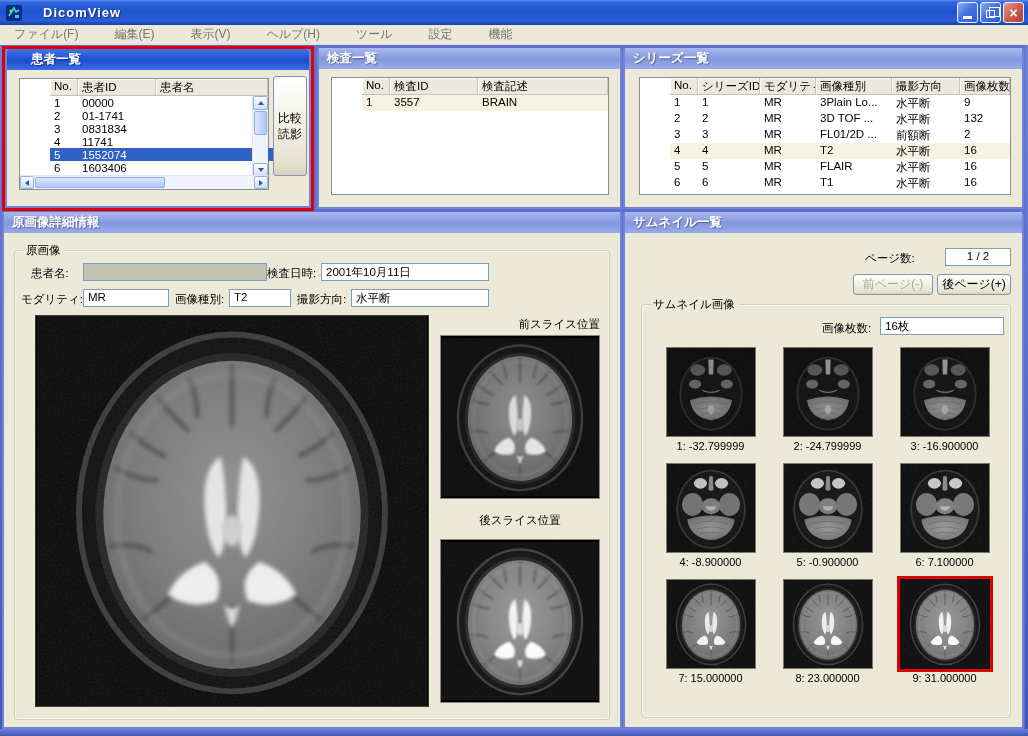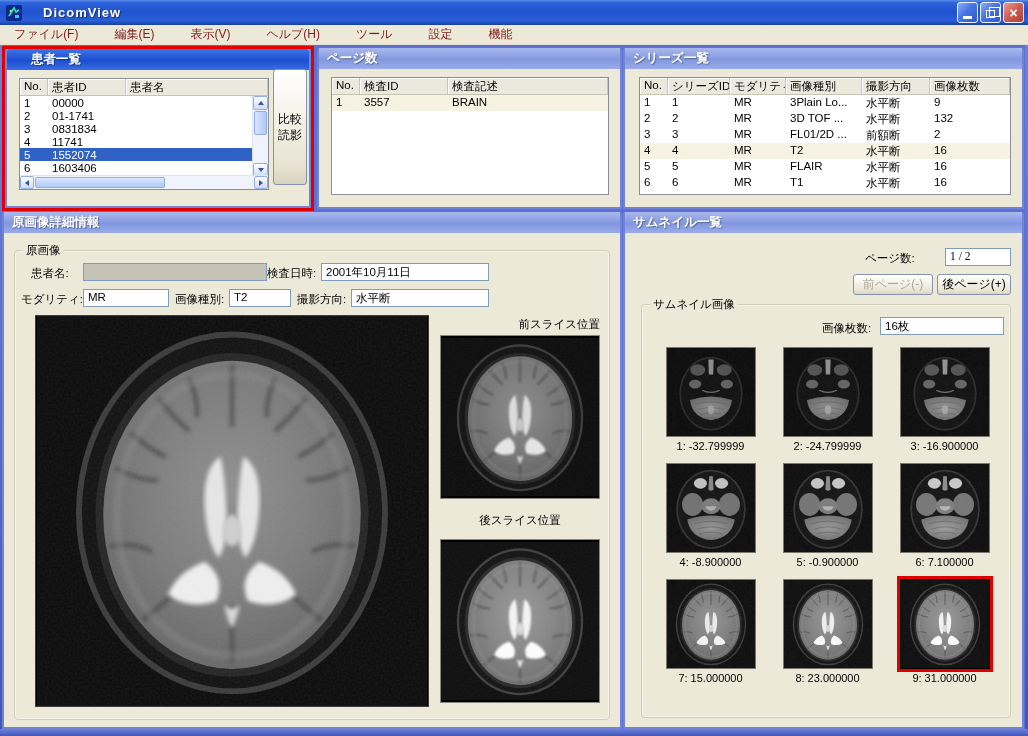--- a/index.html
+++ b/index.html
@@ -16,36 +16,36 @@
   .win-controls { display:flex; gap:2px; }
   .wbtn { width:21px; height:21px; border-radius:3px; border:1px solid #eef2ff; display:flex; align-items:center; justify-content:center; cursor:default; }
   .wbtn.bblue { background:linear-gradient(135deg,#8fadf2 0%,#4675e2 45%,#2c59cf 100%); }
   .wbtn.bred  { background:linear-gradient(135deg,#e89a90 0%,#cf5c50 50%,#b13c34 100%); }
   .g-min { width:9px; height:3px; background:#fff; margin-top:10px; }
   .g-rest { width:9px; height:8px; border:1px solid #fff; position:relative; margin-top:2px; }
   .g-rest::before { content:''; position:absolute; left:2px; top:-4px; width:9px; height:8px; border:1px solid #fff; }
   .g-close { color:#fff; font-weight:bold; font-size:14px; line-height:1; }
 
   .menubar { left:0; top:25px; width:1028px; height:20px; background:#ece9d8; display:flex; align-items:center; padding-left:4px; border-bottom:1px solid #e2ded0; }
-  .menu-item { padding:16px 10px; color:#7f1d1d; }
+  .menu-item { padding:16px 10px; color:#737373; }
 
   .client-bg { left:0; top:45px; width:1028px; height:691px; background:#5d6fd2; }
   .frame-strip { background:linear-gradient(180deg,#6d81da,#4256b8); }
 
   
   .panel { position:absolute; background:#ece9d8; border:2px solid #7083d6; border-top:none; border-radius:3px 3px 0 0; }
   .caption { height:21px; display:flex; align-items:center; padding:0 8px; color:#fff; font-weight:bold; font-size:12.5px;
     text-shadow:1px 1px 1px rgba(0,0,0,.35); border-radius:2px 2px 0 0; margin:0 -0px; }
   .caption.active   { background:linear-gradient(180deg,#3e74e8 0%,#1c4ecf 55%,#3a6de4 100%);padding-left:24px; }
   .caption.inactive { background:linear-gradient(180deg,#aab9ec 0%,#8297e0 55%,#9aace7 100%); }
   .red-wrap { position:absolute; border:3px solid #e10000; }
   .red-wrap .panel { left:0; top:0; width:100%; height:100%; }
 
   
-  .lv { position:absolute; background:#fff; border:1px solid #8a8e99; }
+  .lv { position:absolute; background:#fff; border:1px solid #8a8e99;padding-left:30px; }
   .lv-head { display:flex; height:17px; border-bottom:1px solid #c6c3b4; background:#ebe9dd; }
   .hcell { background:#ebe9dd; border-right:1px solid #c9c6b8; box-shadow:inset 0 1px 0 #fff, inset 1px 0 0 #fff;
     padding:1px 4px; font-size:11.5px; white-space:nowrap; overflow:hidden; }
   .lv-rows { overflow:hidden; }
   .lv-row { display:flex; height:16px; white-space:nowrap; }
   .lv-row .cell { padding:1px 4px; overflow:hidden; font-size:11.5px; }
   .lv-row.hilite { background:#f6f3e2; }
   .lv-row.selected { background:#2f62c4; color:#fff; }
   .cfill { flex:1; }
 
@@ -65,21 +65,21 @@
   .sspace { flex:1; }
 
   
   .xpbtn { position:absolute; border:1px solid #8494ad; border-radius:3px; font-size:12px; text-align:center;
     background:linear-gradient(180deg,#ffffff 0%,#f3f1e6 45%,#e7e3d2 85%,#d8d3bd 100%);
     display:flex; align-items:center; justify-content:center; color:#000; }
   .xpbtn.disabled { color:#aca899; }
   .btn-compare { white-space:pre-line; line-height:1.35; }
   .fld { position:absolute; height:18px; border:1px solid #7f9db9; background:#fff; padding:1px 4px; font-size:11.5px; overflow:hidden; white-space:nowrap; }
   .fld.gray { background:#c5c2b6; }
-  .fld.ralign { text-align:left;font-family:Liberation Serif, serif; }
+  .fld.ralign { text-align:center; }
   .lbl { position:absolute; font-size:11.5px; white-space:nowrap; }
   .gbox { position:absolute; border:1px solid #cfccb8; border-radius:4px; box-shadow:inset 0 0 0 1px rgba(255,255,255,.55); }
   .gb-label { position:absolute; top:-8px; left:8px; background:#ece9d8; padding:0 3px; font-size:11.5px; }
 
   
   .mri-box { position:absolute; background:#000; }
   .mri-box svg { display:block; width:100%; height:100%; }
   .slice { border:1px solid #8a887c; }
   .main-img { border:1px solid #403e38; }
 
@@ -291,28 +291,28 @@
         <span class="sbtn">
             <span class="tri-left"></span>
           </span>
         <span class="hthumb"></span>
         <span class="sspace"></span>
         <span class="sbtn">
             <span class="tri-right"></span>
           </span>
       </div>
     </div>
-    <div class="xpbtn btn-compare" style="left:266px;top:20px;width:34px;height:116px">比較
+    <div class="xpbtn btn-compare" style="left:266px;top:27px;width:34px;height:100px">比較
 読影</div>
   </div>
 </div>
 
 <div class="panel" style="left:317px;top:48px;width:305px;height:161px">
   <div class="caption inactive">
-      <span>ページ数</span>
+      <span>検査一覧</span>
     </div>
   <div class="lv" style="left:12px;top:29px;width:278px;height:118px">
     <div class="lv-head">
       <span class="hcell" style="width:28px">No.</span>
       <span class="hcell" style="width:88px">検査ID</span>
       <span class="hcell cfill">検査記述</span>
     </div>
     <div class="lv-rows" style="height:99px">
 
         <div class="lv-row hilite">

